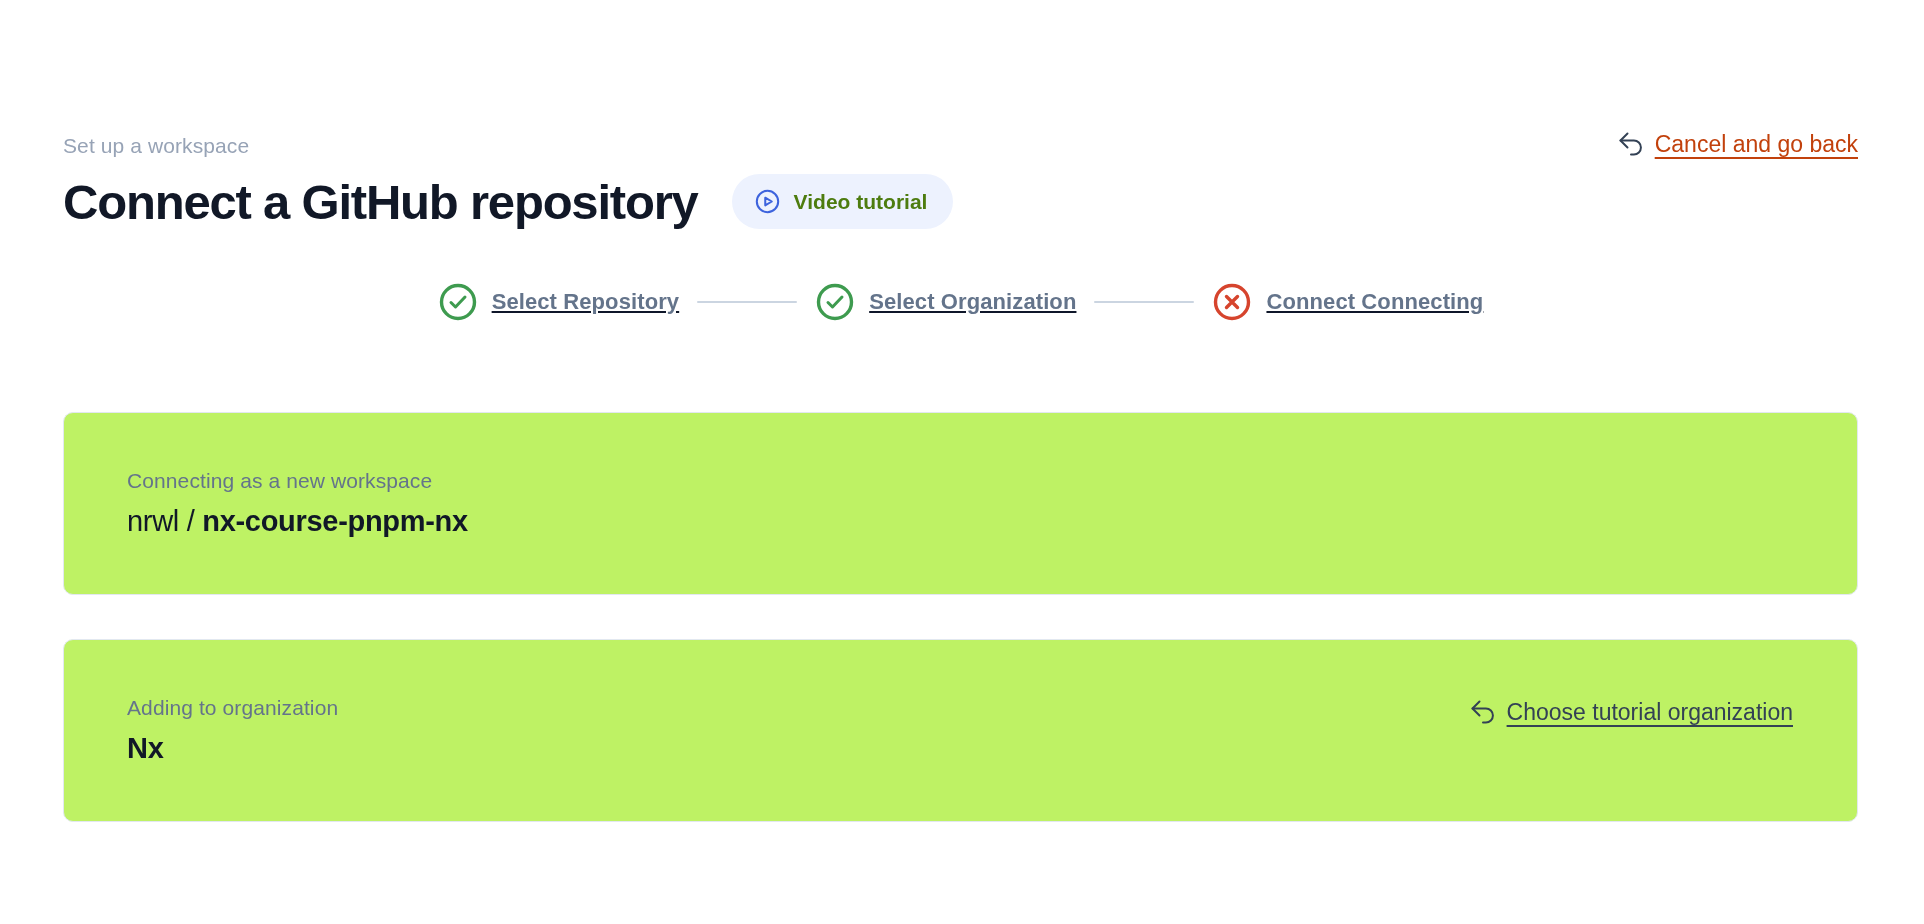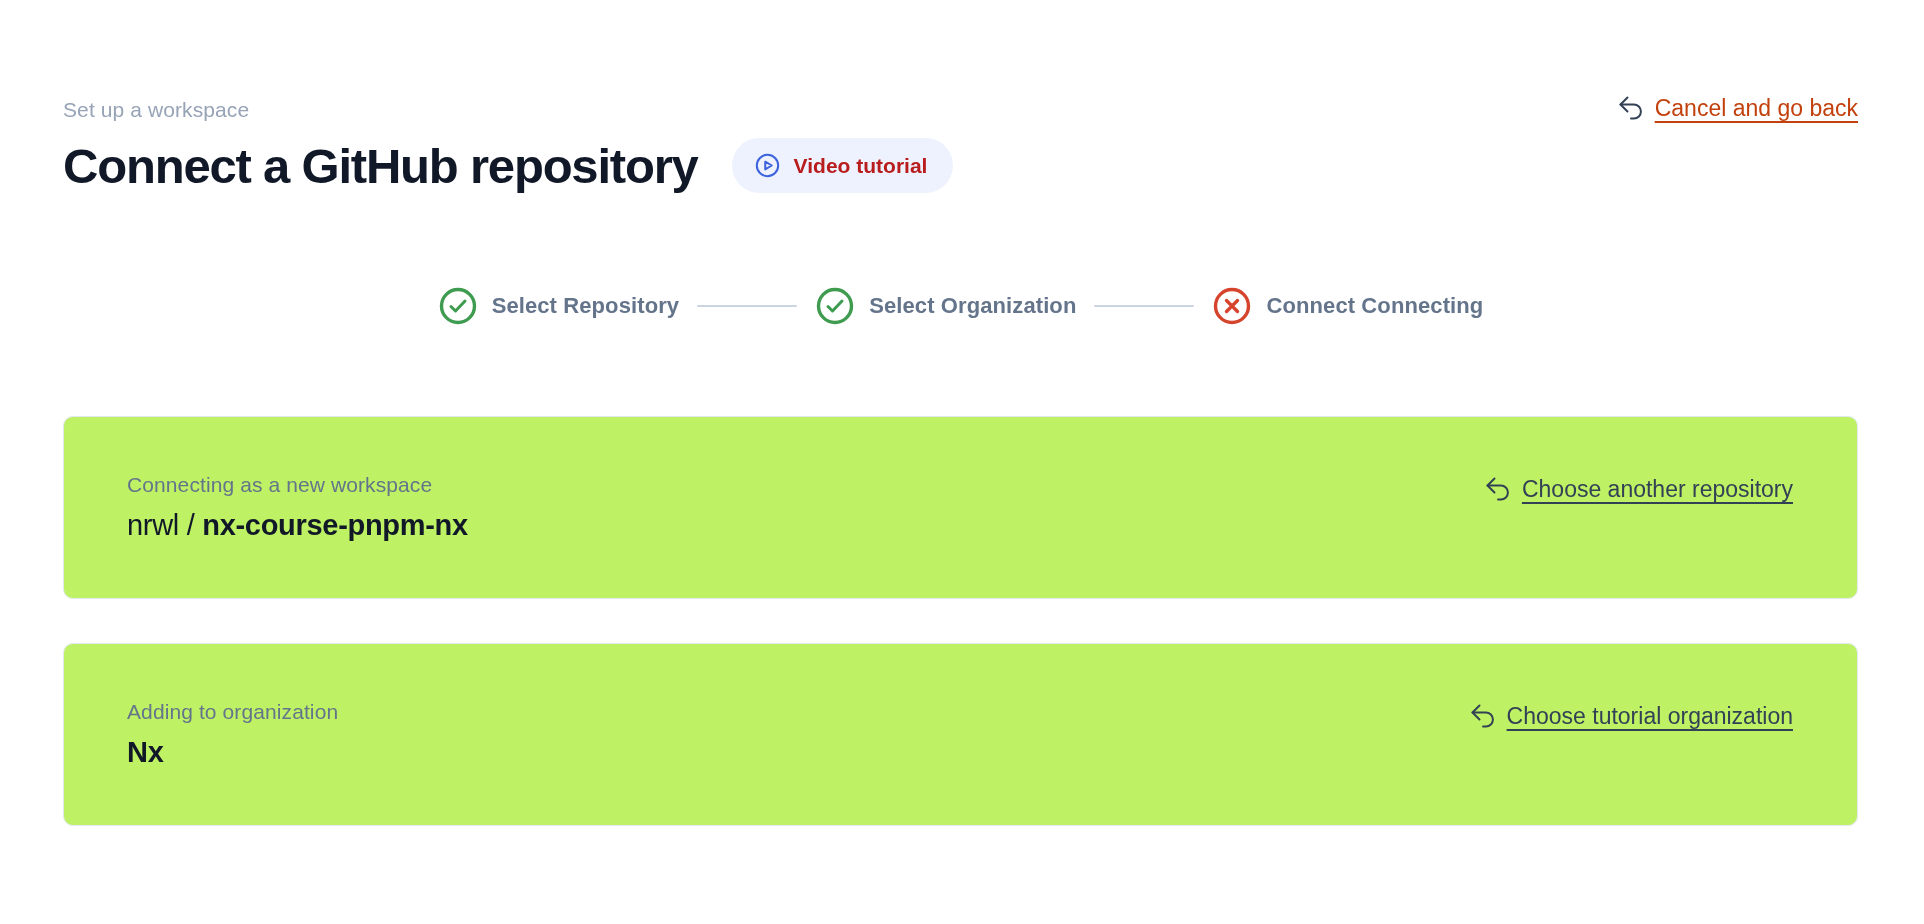--- a/index.html
+++ b/index.html
@@ -12,20 +12,21 @@
     width: 100%;
     height: 100%;
     padding: 98px 66px 0 63px;
   }
 
   
   .top-row {
     display: flex;
     justify-content: space-between;
     align-items: flex-end;
+    margin-top: 36px;
   }
   .eyebrow {
     font-size: 21px;
     color: #97a3b6;
     letter-spacing: 0.1px;
   }
   .cancel-link {
     display: inline-flex;
     align-items: center;
     gap: 10px;
@@ -51,37 +52,38 @@
     font-size: 49px;
     font-weight: 800;
     letter-spacing: -1.2px;
     color: #111827;
   }
   .video-pill {
     display: inline-flex;
     align-items: center;
     gap: 13px;
     background: #edf2fe;
-    color: #b91c1c;
+    color: #4d7c0f;
     border: none;
     border-radius: 28px;
     padding: 14px 26px 14px 22px;
     font-family: inherit;
     font-size: 21px;
     font-weight: 700;
     cursor: pointer;
   }
   .play-icon { width: 27px; height: 27px; }
 
   
   .stepper {
     display: flex;
     align-items: center;
     justify-content: center;
-    margin-top: 92px;
+    margin-top: 52px;
+    text-decoration: underline;
   }
   .step {
     display: flex;
     align-items: center;
     gap: 14px;
   }
   .step-icon { width: 40px; height: 40px; flex: none; }
   .step-label {
     font-size: 22px;
     font-weight: 600;
@@ -200,40 +202,31 @@
     </div>
   </div>
 
   <div class="card card-repo">
     <div>
       <div class="card-label">Connecting as a new workspace</div>
       <div class="card-value">
         <span class="owner">nrwl / </span><span class="repo">nx-course-pnpm-nx</span>
       </div>
     </div>
+  </div>
+
+  <div class="card card-org">
+    <div>
+      <div class="card-label">Adding to organization</div>
+      <div class="card-value org-name">Nx</div>
+    </div>
     <a class="card-link">
       <span class="uturn-icon">
         <svg viewBox="0 0 24 24" fill="none" stroke="#334155" stroke-width="1.7" stroke-linecap="round" stroke-linejoin="round">
           <path d="M9 15L3 9l6-6"></path>
           <path d="M3 9h11.5a6 6 0 0 1 0 12H12"></path>
         </svg>
       </span>
-      <span class="link-text">Choose another repository</span>
-    </a>
-  </div>
-
-  <div class="card card-org">
-    <div>
-      <div class="card-label">Adding to organization</div>
-      <div class="card-value org-name">Nx</div>
-    </div>
-    <a class="card-link">
-      <span class="uturn-icon">
-        <svg viewBox="0 0 24 24" fill="none" stroke="#334155" stroke-width="1.7" stroke-linecap="round" stroke-linejoin="round">
-          <path d="M9 15L3 9l6-6"></path>
-          <path d="M3 9h11.5a6 6 0 0 1 0 12H12"></path>
-        </svg>
-      </span>
       <span class="link-text">Choose tutorial organization</span>
     </a>
   </div>
 
 </div>
 
 </body></html>

